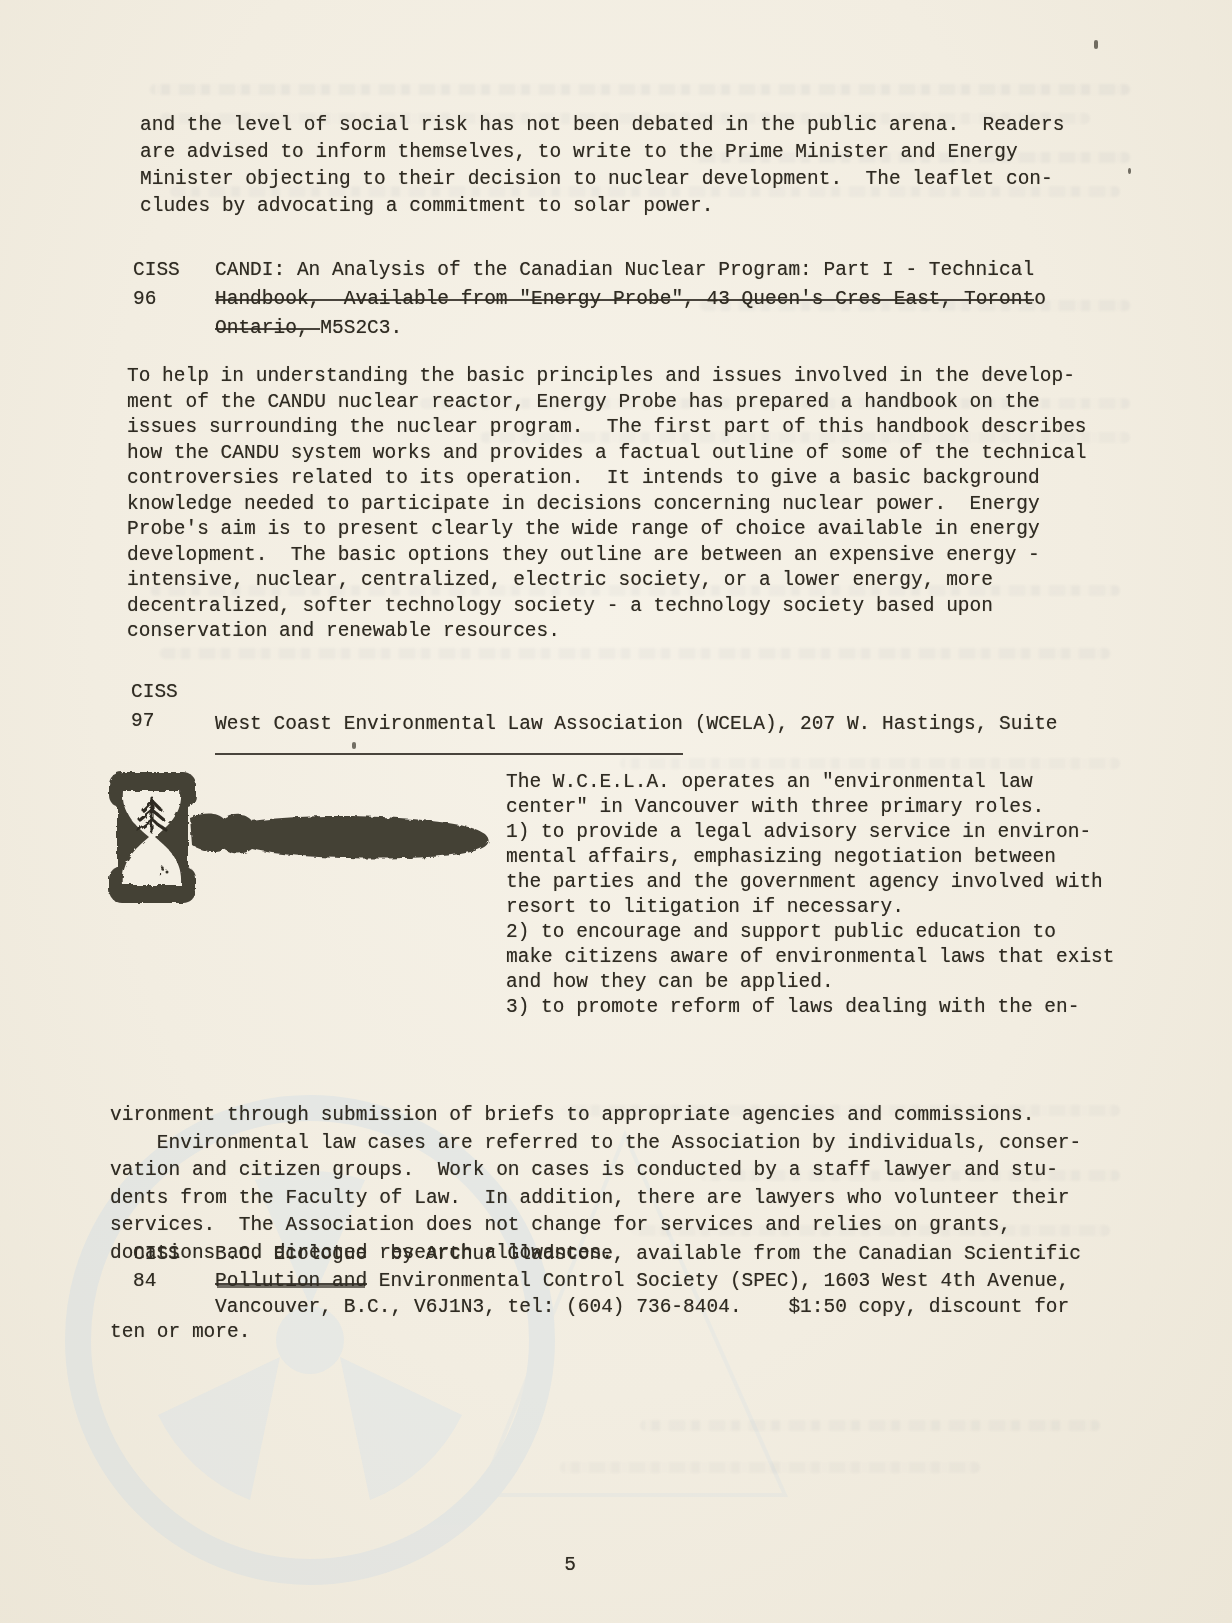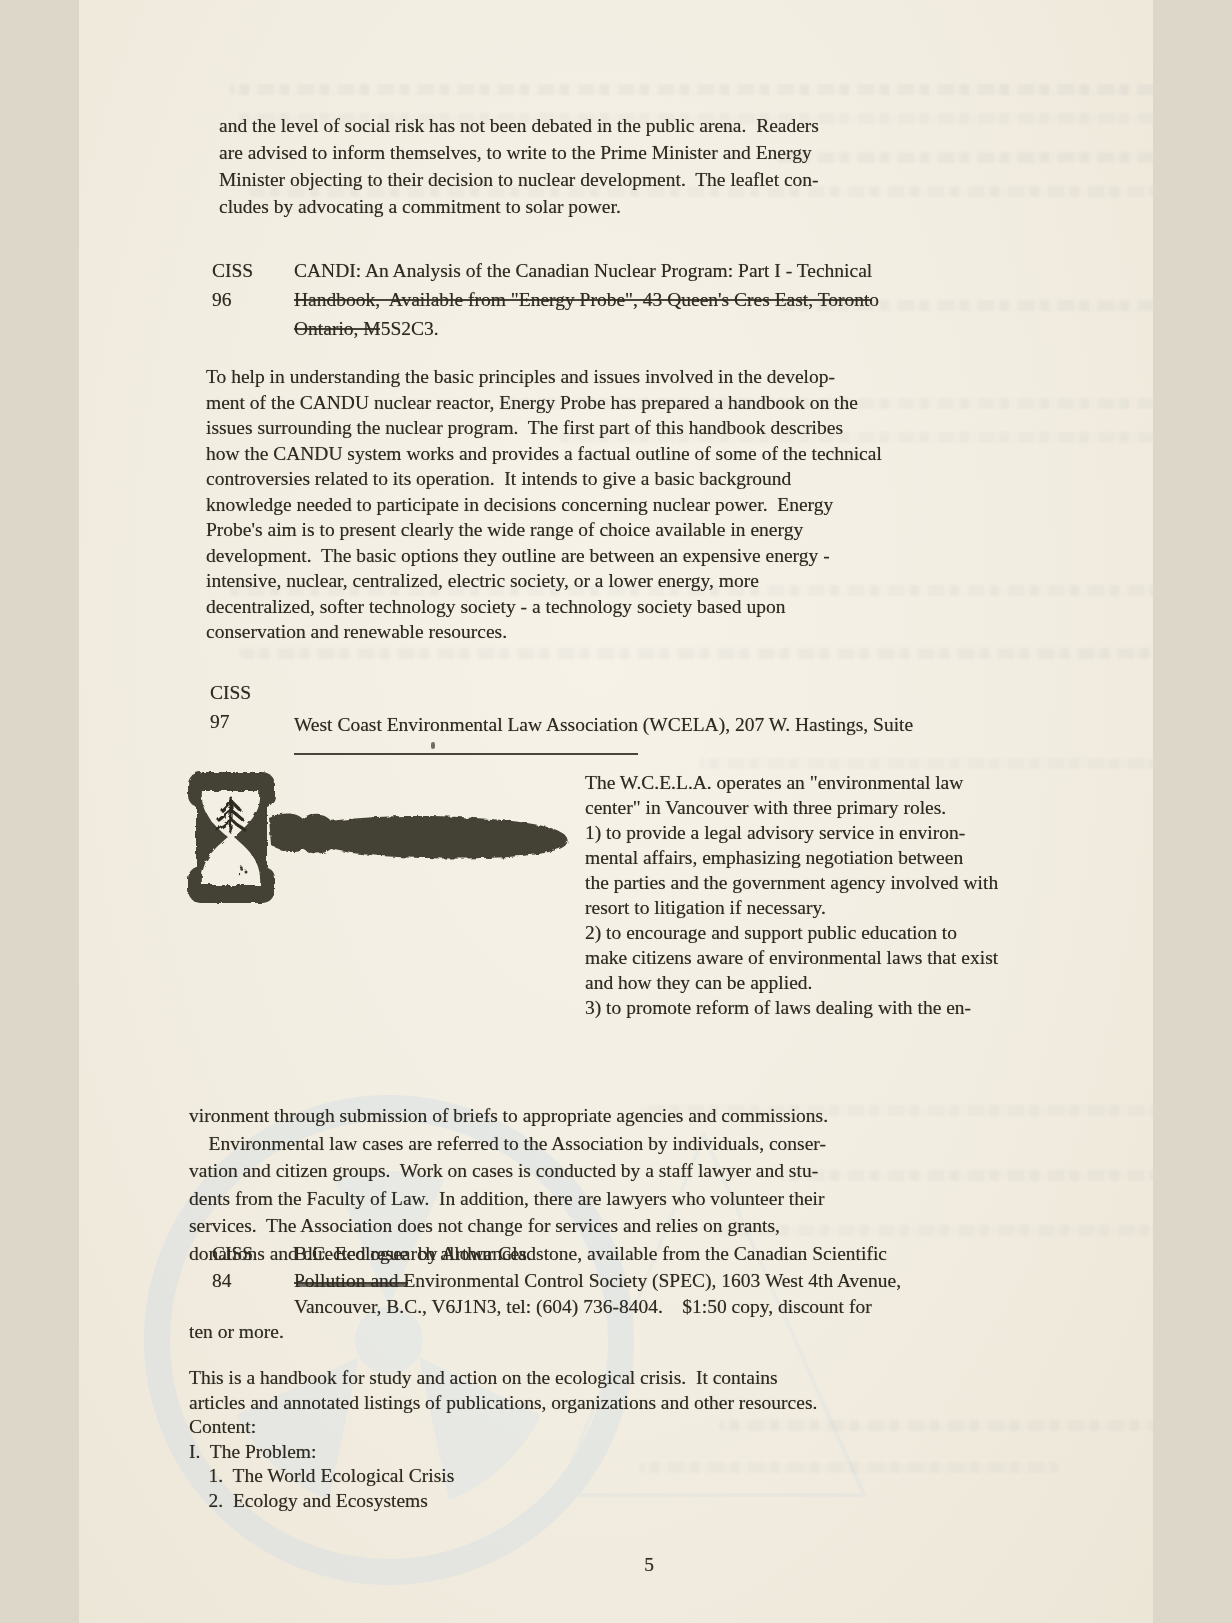--- a/index.html
+++ b/index.html
@@ -1,23 +1,23 @@
 <!DOCTYPE html>
 <html><head>
 <meta charset="utf-8">
 <style>
   html,body{margin:0;padding:0;background:#dcd7c9;}
   .page{
     position:relative;
-    width:1074px;height:1623px;
+    width:1232px;height:1623px;
     margin:0 auto;
     background:
       radial-gradient(ellipse at 48% 38%, #f6f2e8 0%, #f2ede1 55%, #ece6d7 100%);
     overflow:hidden;
-    font-family:Liberation Serif, serif;
+    font-family:Liberation Mono, monospace;
     color:#2f2b22;
   }
   .tw{
     position:absolute;
     white-space:pre;
     font-size:19.5px;
     letter-spacing:0px;
     text-shadow:0 0 0.7px rgba(47,43,34,0.55);
     z-index:2;
   }
@@ -159,22 +159,16 @@
     Environmental law cases are referred to the Association by individuals, conser-
 vation and citizen groups.  Work on cases is conducted by a staff lawyer and stu-
 dents from the Faculty of Law.  In addition, there are lawyers who volunteer their
 services.  The Association does not change for services and relies on grants,
 donations and directed research allowances.</div>
 
   <div class="tw lh265" style="left:133px;top:1241px;"><span>CISS</span><br><span>84</span></div>
   <div class="tw lh265" style="left:215px;top:1241px;"><span class="u u2">B.C. Ecologue</span><span>  by Arthur Gladstone, available from the Canadian Scientific</span><br><span>Pollution and Environmental Control Society (SPEC), 1603 West 4th Avenue,</span><br><span>Vancouver, B.C., V6J1N3, tel: (604) 736-8404.    $1:50 copy, discount for</span></div>
   <div class="tw lh265" style="left:110px;top:1319px;">ten or more.</div>
 
-  <div class="tw lh245" style="left:110px;top:1366px;">This is a handbook for study and action on the ecological crisis.  It contains
-articles and annotated listings of publications, organizations and other resources.
-Content:
-I.  The Problem:
-    1.  The World Ecological Crisis
-    2.  Ecology and Ecosystems</div>
 
   <div class="tw" style="left:470px;top:1554px;width:200px;text-align:center;">5</div>
 
 </div>
 
 </body></html>

